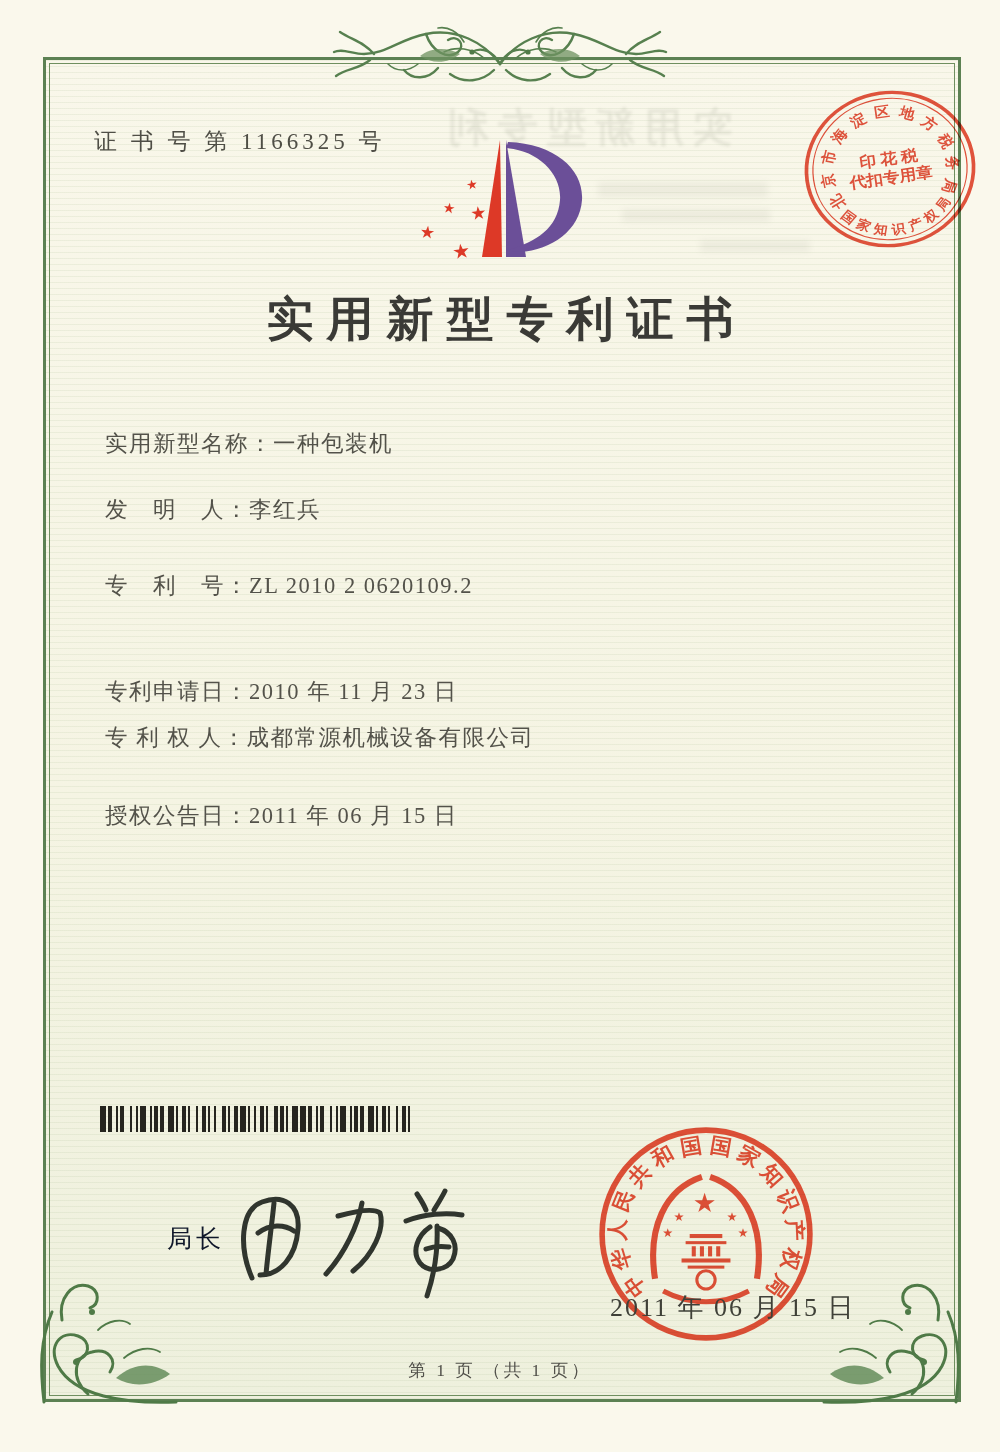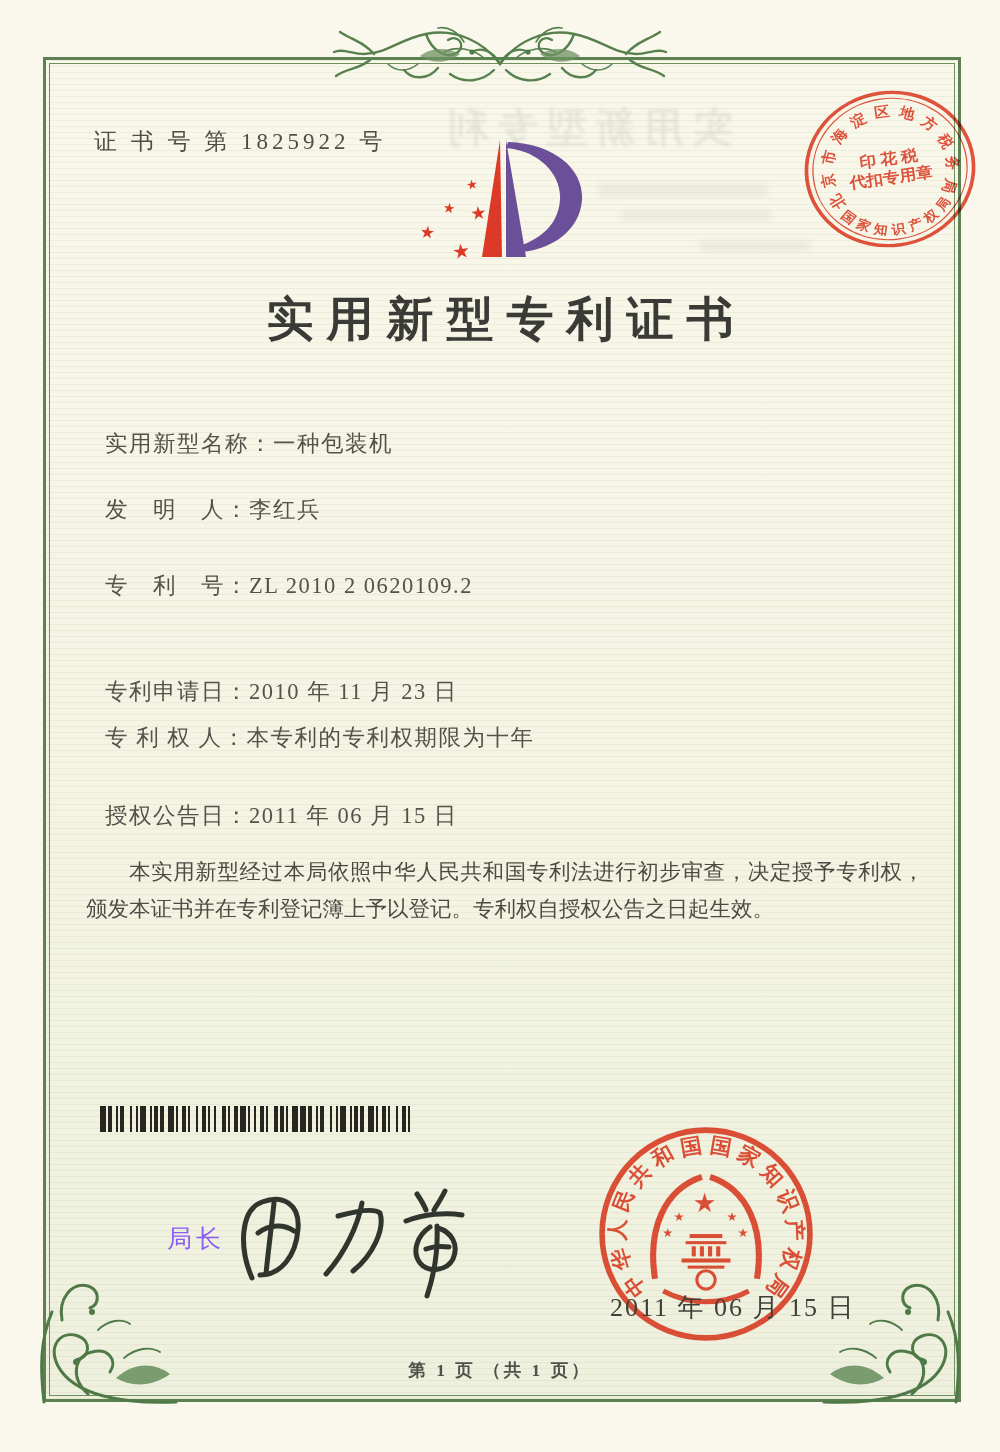--- a/index.html
+++ b/index.html
@@ -20,24 +20,24 @@
   .frame-inner{position:absolute;inset:3px;border:1px solid #6f8f5f;}
   
   .cert-no{left:94px;top:126px;font-size:23px;letter-spacing:4px;color:#4f4e46;}
   .title{left:0;top:288px;width:1000px;text-align:center;font-size:47px;font-weight:700;
          letter-spacing:13px;color:#3a3a36;padding-left:13px;box-sizing:border-box;}
   .field{left:105px;width:760px;font-size:22.5px;color:#53524a;letter-spacing:1.5px;}
   .f0{top:428px}.f1{top:494px}.f2{top:570px}.f3{top:676px}.f4{top:722px}.f5{top:800px}
   .bodytext{left:86px;top:854px;width:838px;font-size:21.5px;line-height:37px;
             color:#4c4b43;text-align:justify;}
   .bodytext p{margin:0;text-indent:2em;}
-  .sig-label{left:167px;top:1222px;font-size:25px;color:#8b5cf6;letter-spacing:4px;}
+  .sig-label{left:167px;top:1222px;font-size:25px;color:#0f172a;letter-spacing:4px;}
   .issue-date{left:610px;top:1290px;font-size:26px;color:#3f4038;letter-spacing:2px;z-index:6;}
   .footer{left:0;top:1358px;width:1000px;text-align:center;font-size:17.5px;
-          letter-spacing:3px;color:#51504a;font-weight:bold;}
+          letter-spacing:3px;color:#51504a;}
   
   .ghost-text{left:396px;top:100px;width:380px;text-align:center;font-size:40px;font-weight:700;
               letter-spacing:9px;color:#7e8370;opacity:.14;transform:scaleX(-1);
               filter:blur(1.4px);z-index:1;}
   .ghost-blob{background:#8d9180;opacity:.10;filter:blur(3px);border-radius:3px;z-index:1;}
   .gb1{left:598px;top:182px;width:170px;height:15px;}
   .gb2{left:622px;top:209px;width:148px;height:13px;}
   .gb3{left:700px;top:240px;width:110px;height:12px;}
   
   .barcode{left:100px;top:1106px;width:320px;height:26px;display:flex;align-items:stretch;z-index:3;}
@@ -93,21 +93,21 @@
 
 <svg class="abs ornament" style="left:816px;top:1254px;" width="156" height="156" viewBox="0 0 156 156">
   <use href="#cfl" transform="translate(156,0) scale(-1,1)"></use>
 </svg>
 
 <div class="abs ghost-text">实用新型专利</div>
 <div class="abs ghost-blob gb1"></div>
 <div class="abs ghost-blob gb2"></div>
 <div class="abs ghost-blob gb3"></div>
 
-<div class="abs cert-no">证 书 号 第 1825922 号</div>
+<div class="abs cert-no">证 书 号 第 1166325 号</div>
 
 <svg class="abs logo" viewBox="0 0 172 130">
   <g font-family="'DejaVu Sans',sans-serif" fill="#dd3927">
     <text x="48" y="55" font-size="13" transform="rotate(-10 54 50)">★</text>
     <text x="25" y="79" font-size="14" transform="rotate(8 32 73)">★</text>
     <text x="52" y="85" font-size="18" transform="rotate(-6 61 77)">★</text>
     <text x="2" y="104" font-size="17" transform="rotate(6 10 97)">★</text>
     <text x="34" y="124" font-size="20" transform="rotate(-8 44 116)">★</text>
   </g>
   <polygon points="82,6 64,123 84,123" fill="#dd3927"></polygon>
@@ -115,25 +115,24 @@
   <path fill="#6b4f98" d="M90,8 C138,10 166,36 164,66 C162,96 134,116 102,118 C96,118 92,117 90,116
            C118,108 140,94 142,66 C144,40 120,16 88,14 Z"></path>
 </svg>
 
 <div class="abs title">实用新型专利证书</div>
 
 <div class="abs field f0">实用新型名称：一种包装机</div>
 <div class="abs field f1">发　明　人：李红兵</div>
 <div class="abs field f2">专　利　号：ZL 2010 2 0620109.2</div>
 <div class="abs field f3">专利申请日：2010 年 11 月 23 日</div>
-<div class="abs field f4">专 利 权 人：本专利的专利权期限为十年</div>
+<div class="abs field f4">专 利 权 人：成都常源机械设备有限公司</div>
 <div class="abs field f5">授权公告日：2011 年 06 月 15 日</div>
 
 <div class="abs bodytext">
-  <p>本实用新型经过本局依照中华人民共和国专利法进行初步审查，决定授予专利权，颁发本证书并在专利登记簿上予以登记。专利权自授权公告之日起生效。</p>
 </div>
 
 <div class="abs barcode" id="barcode">
     <span style="width: 6px; flex: 0 0 6px;"></span>
     <i style="width: 2px; flex: 0 0 2px;"></i>
     <span style="width: 4px; flex: 0 0 4px;"></span>
     <i style="width: 4px; flex: 0 0 4px;"></i>
     <span style="width: 2px; flex: 0 0 2px;"></span>
     <i style="width: 2px; flex: 0 0 2px;"></i>
     <span style="width: 4px; flex: 0 0 4px;"></span>

